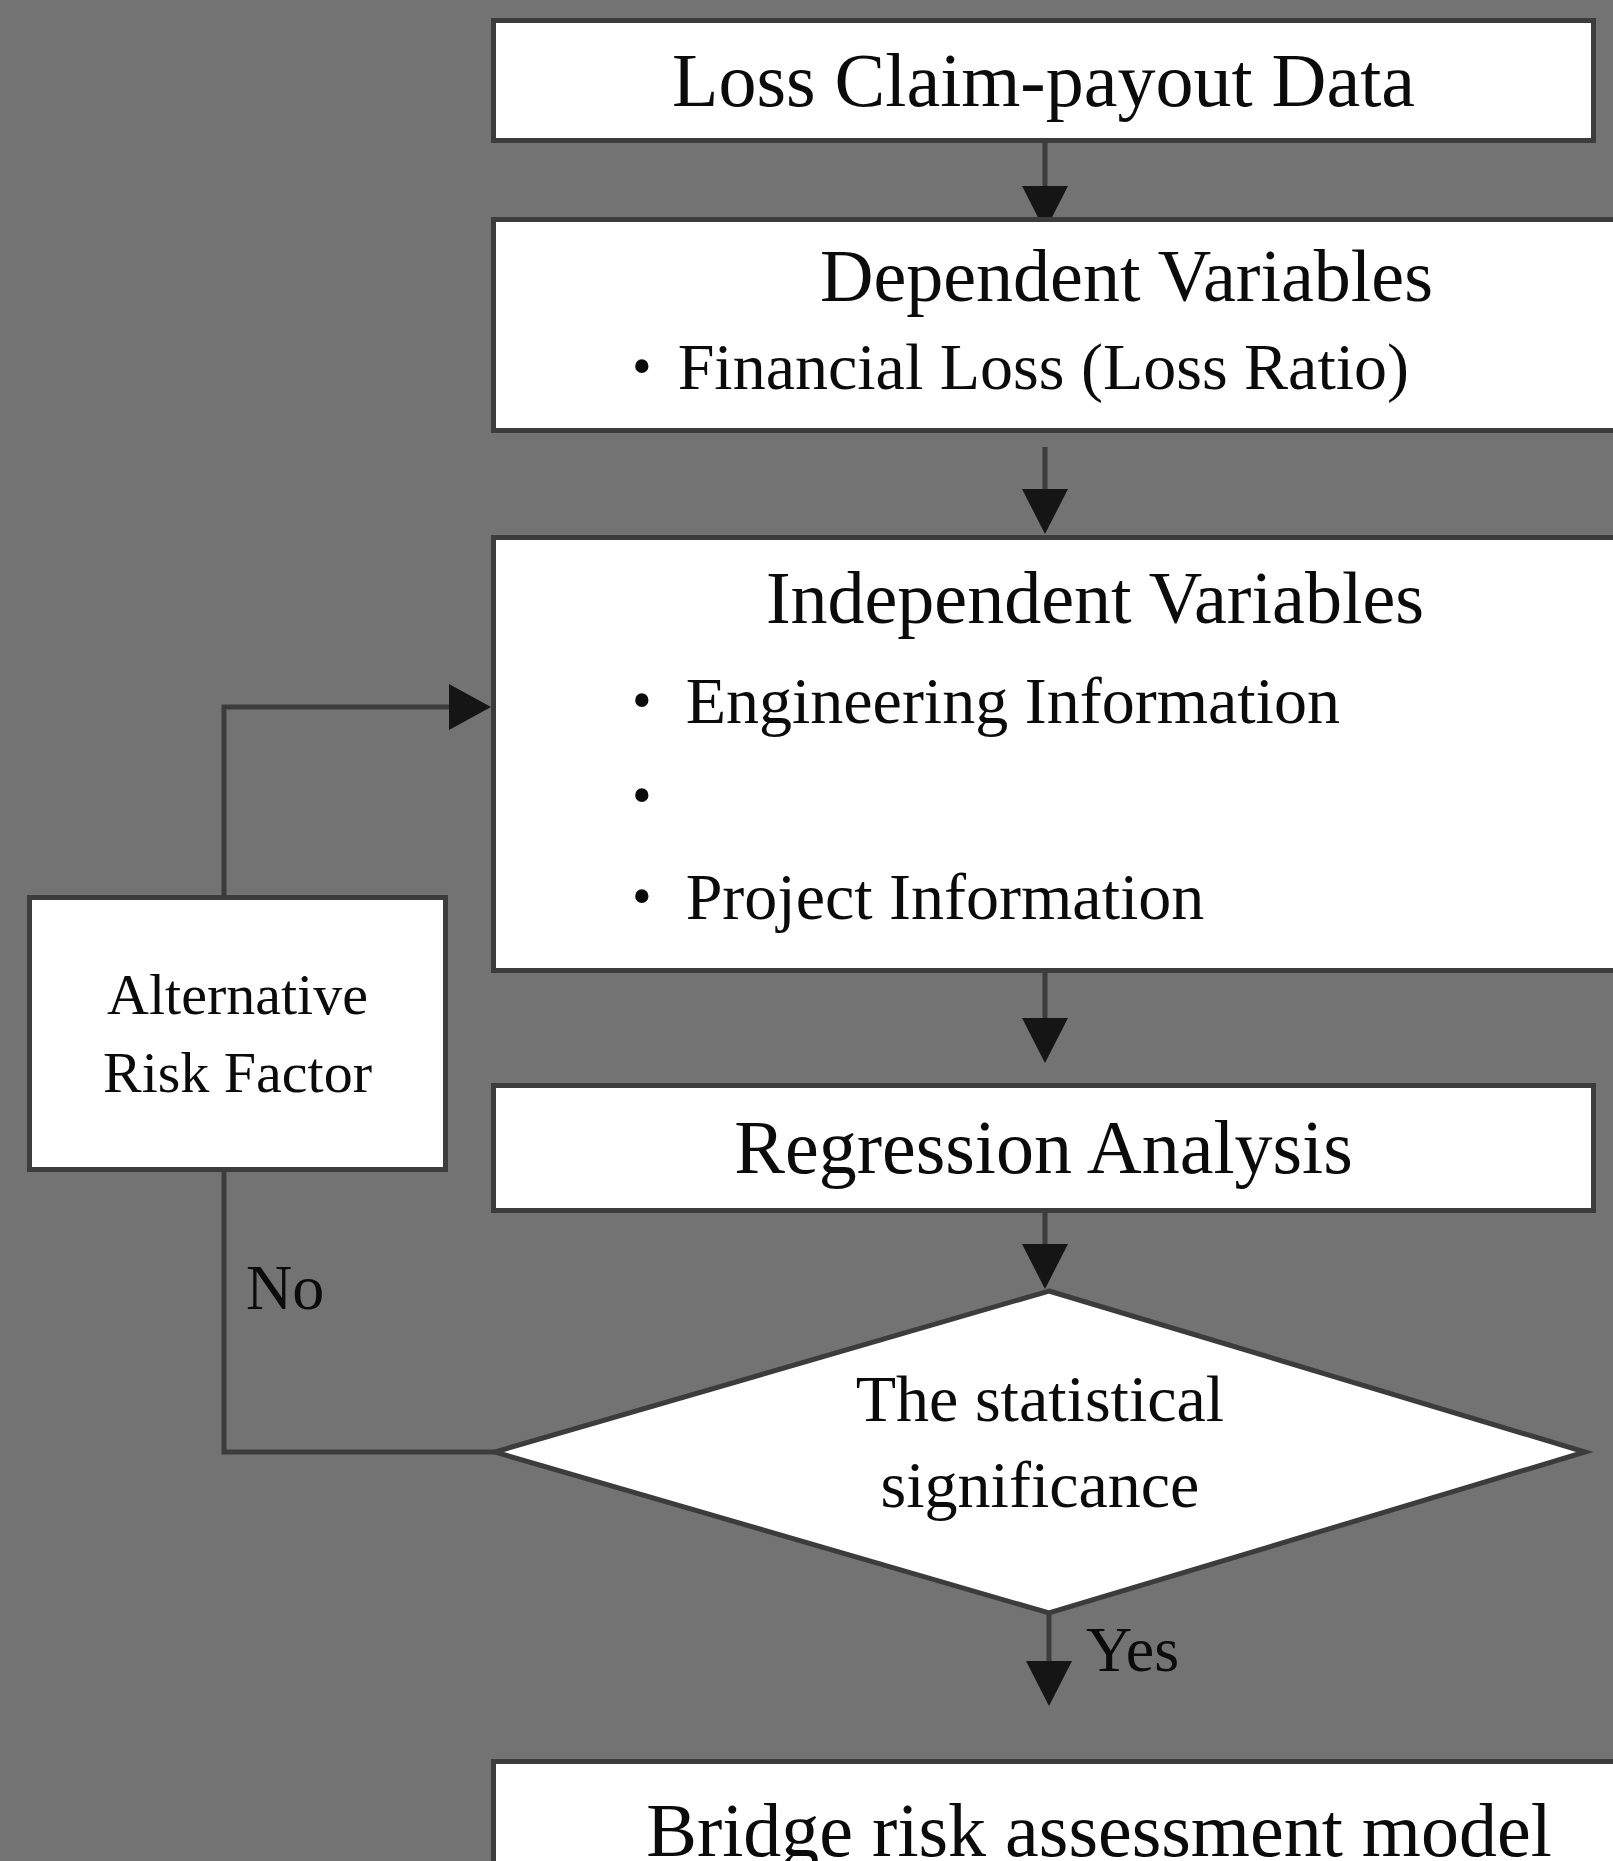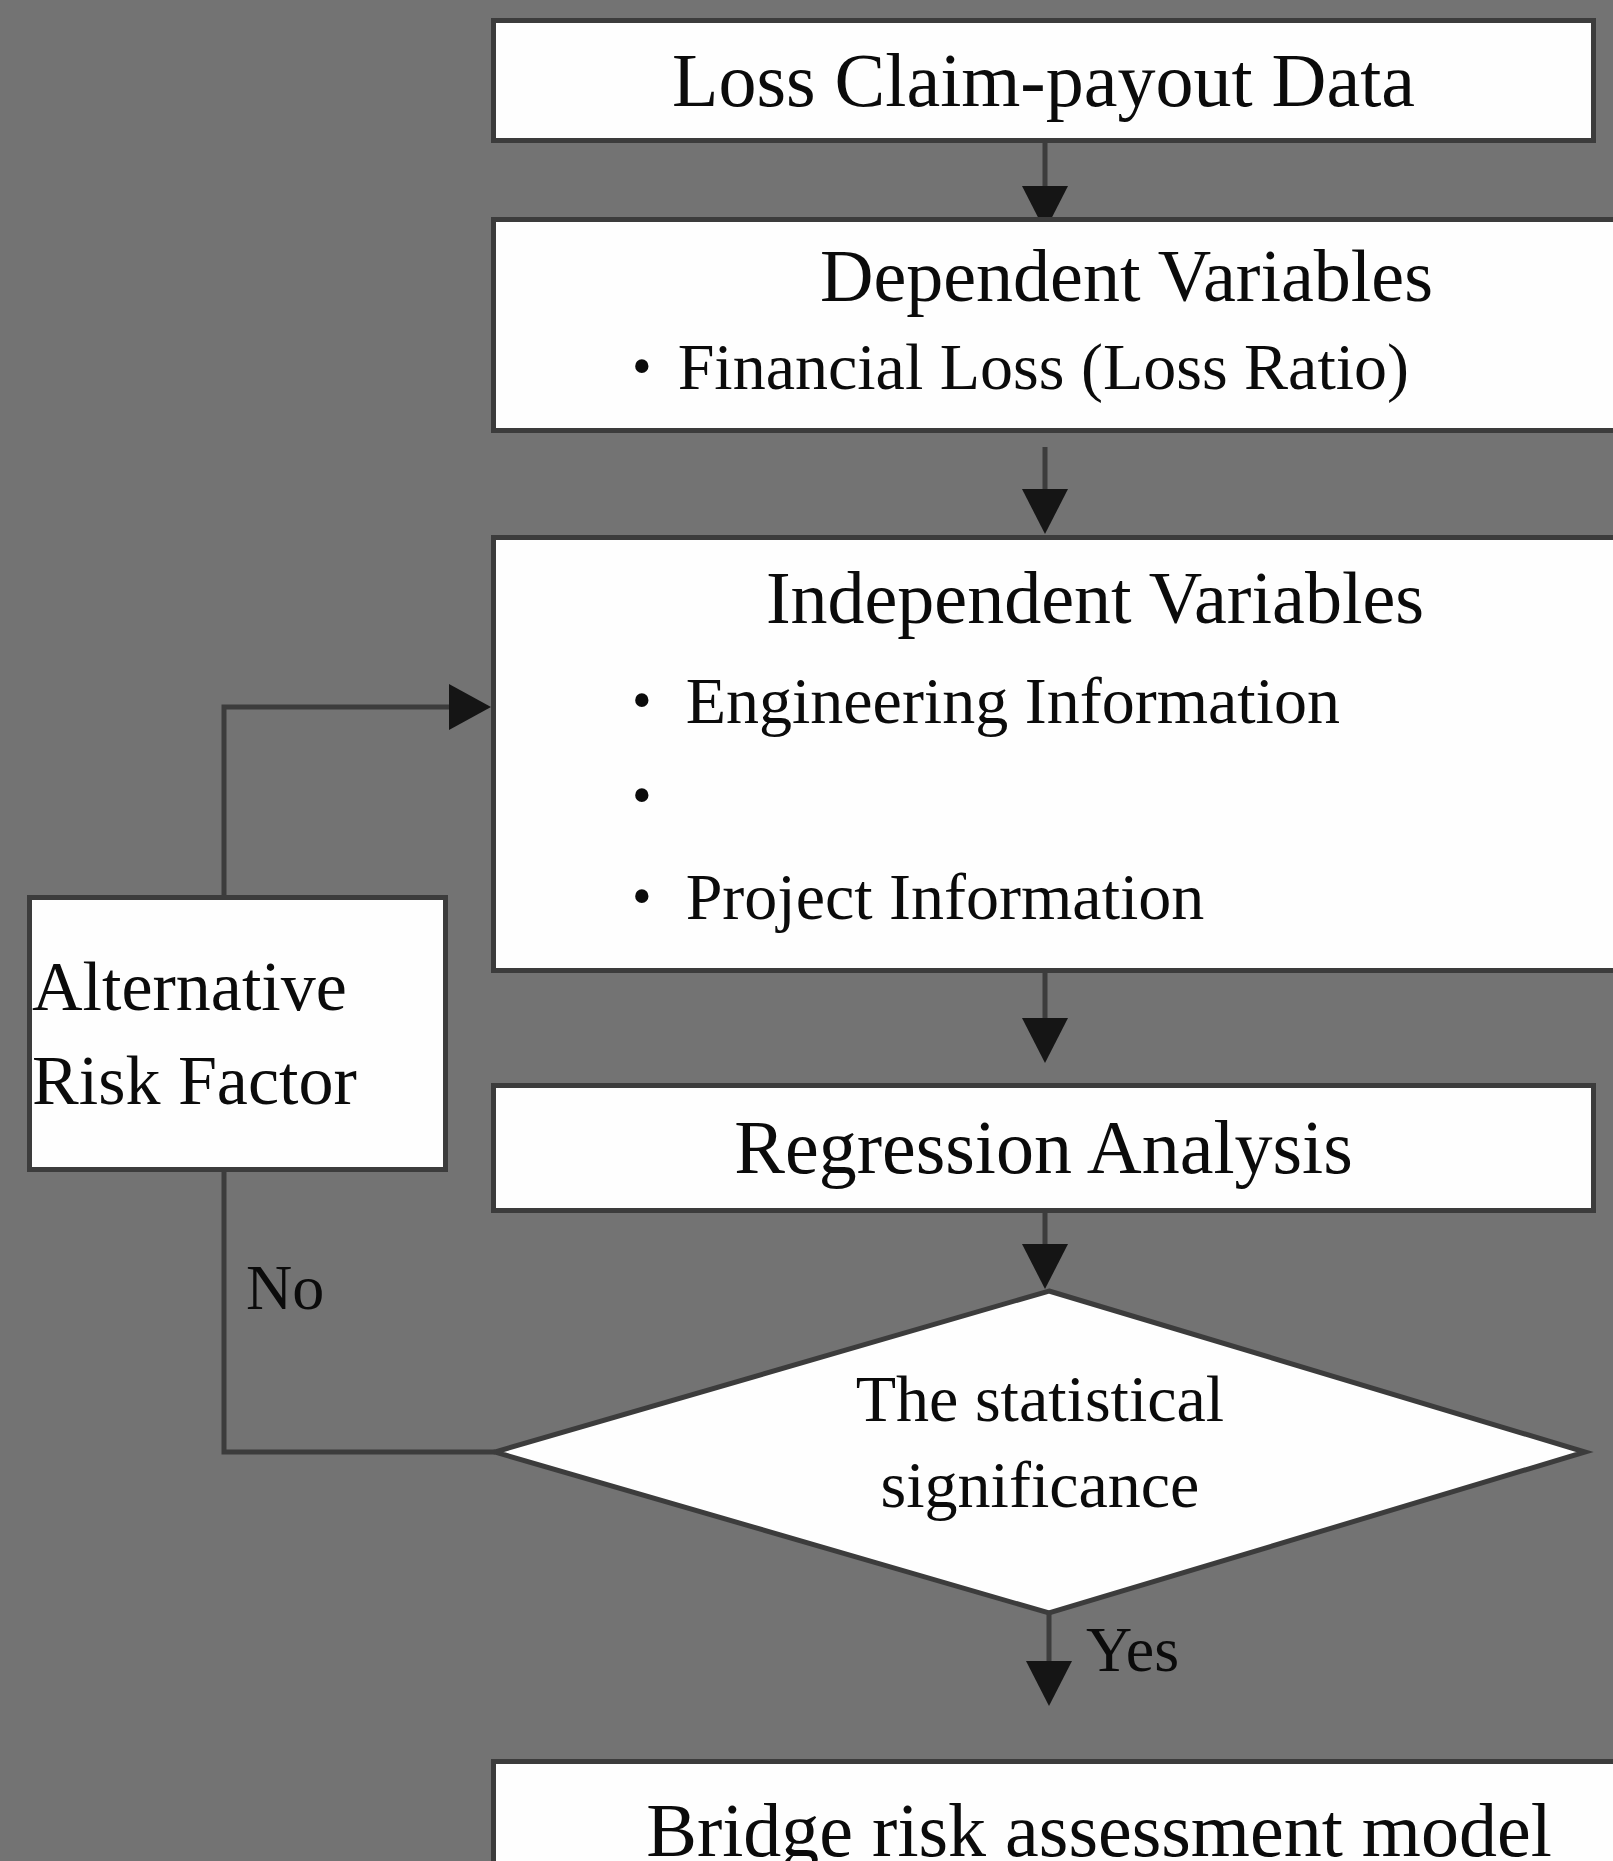--- a/index.html
+++ b/index.html
@@ -72,24 +72,24 @@
   .bullet-marker {
     font-size: 0.85em;
     margin-right: 34px;
     transform: translateY(-4px);
   }
   .box-dependent .bullet-marker { margin-right: 26px; }
 
   .alt-label {
     display: flex;
     flex-direction: column;
-    align-items: flex-start;
+    align-items: center;
     justify-content: center;
     height: 100%;
-    font-size: 70px;
+    font-size: 58px;
     line-height: 1.34;
     text-align: center;
     border-radius: 29px;
   }
 
   .diamond-label {
     position: absolute;
     left: 495px;
     top: 1291px;
     width: 1090px;

